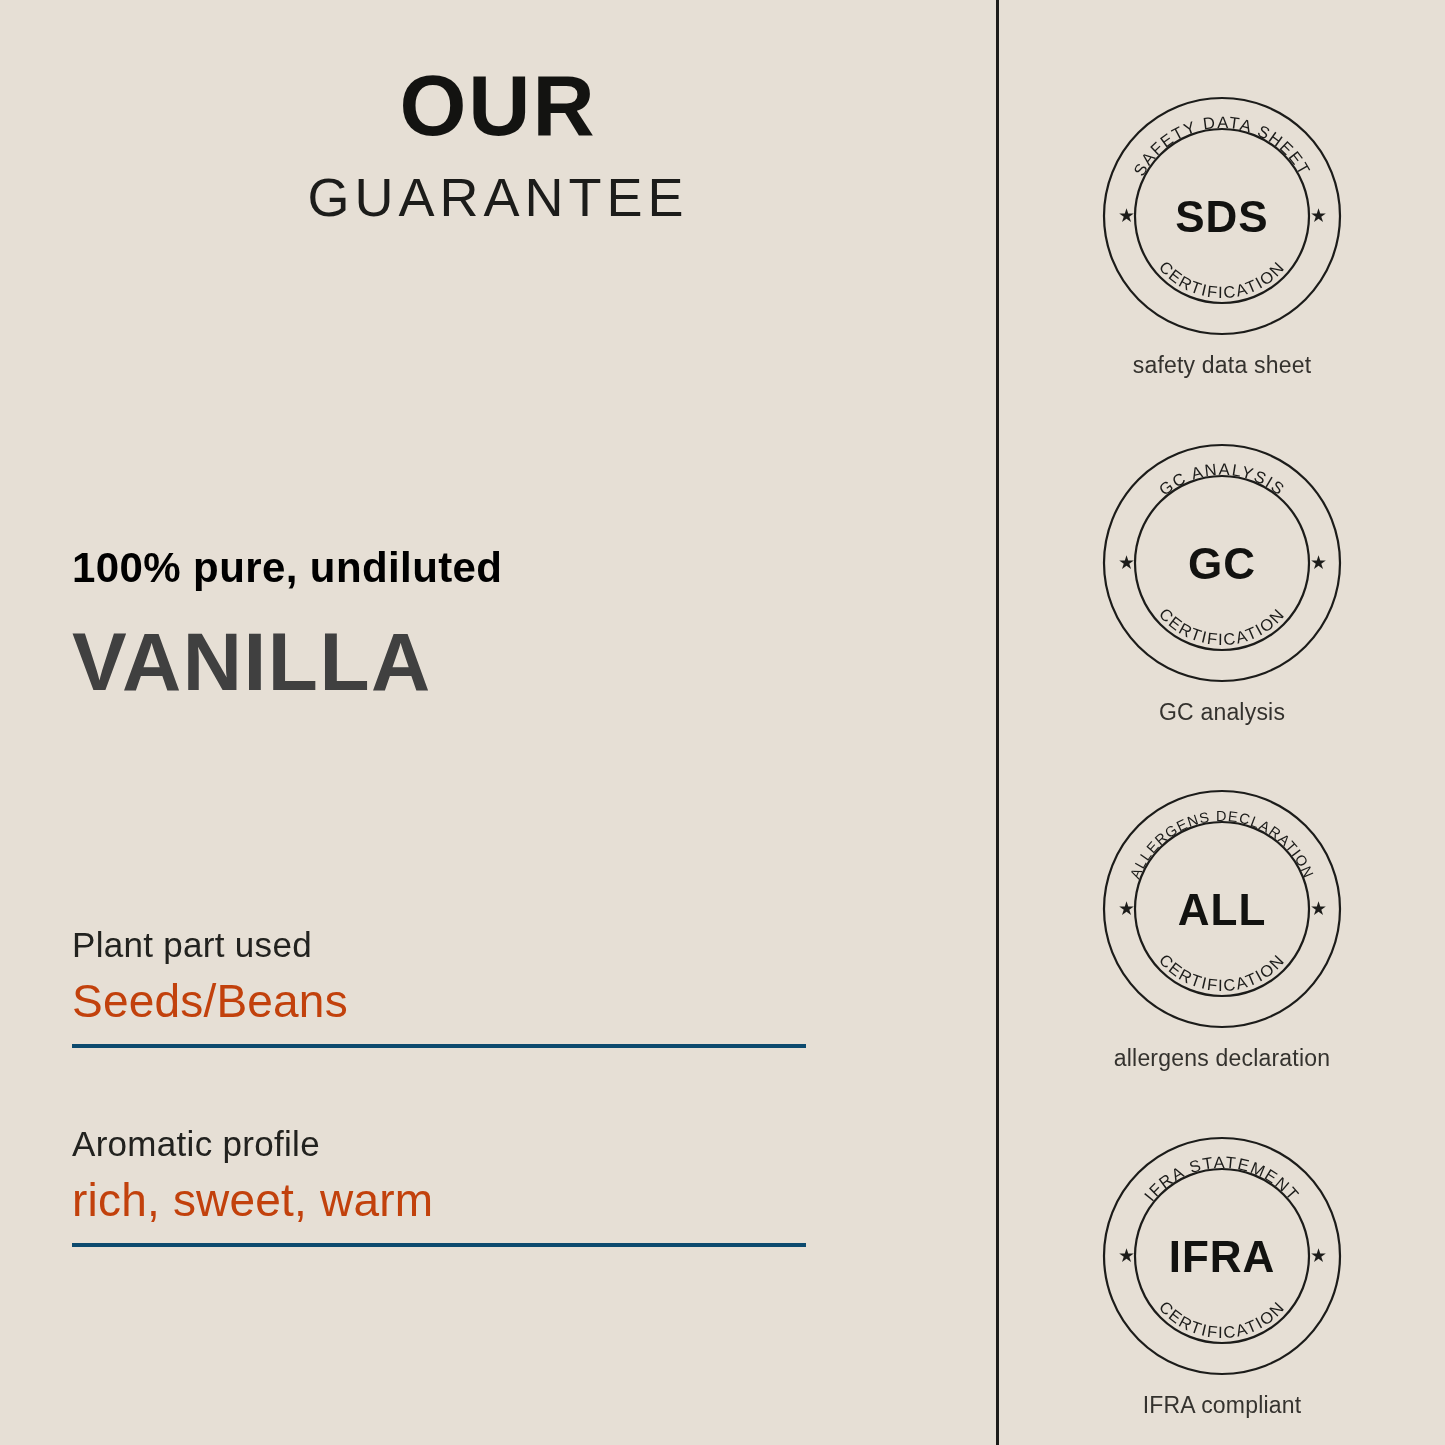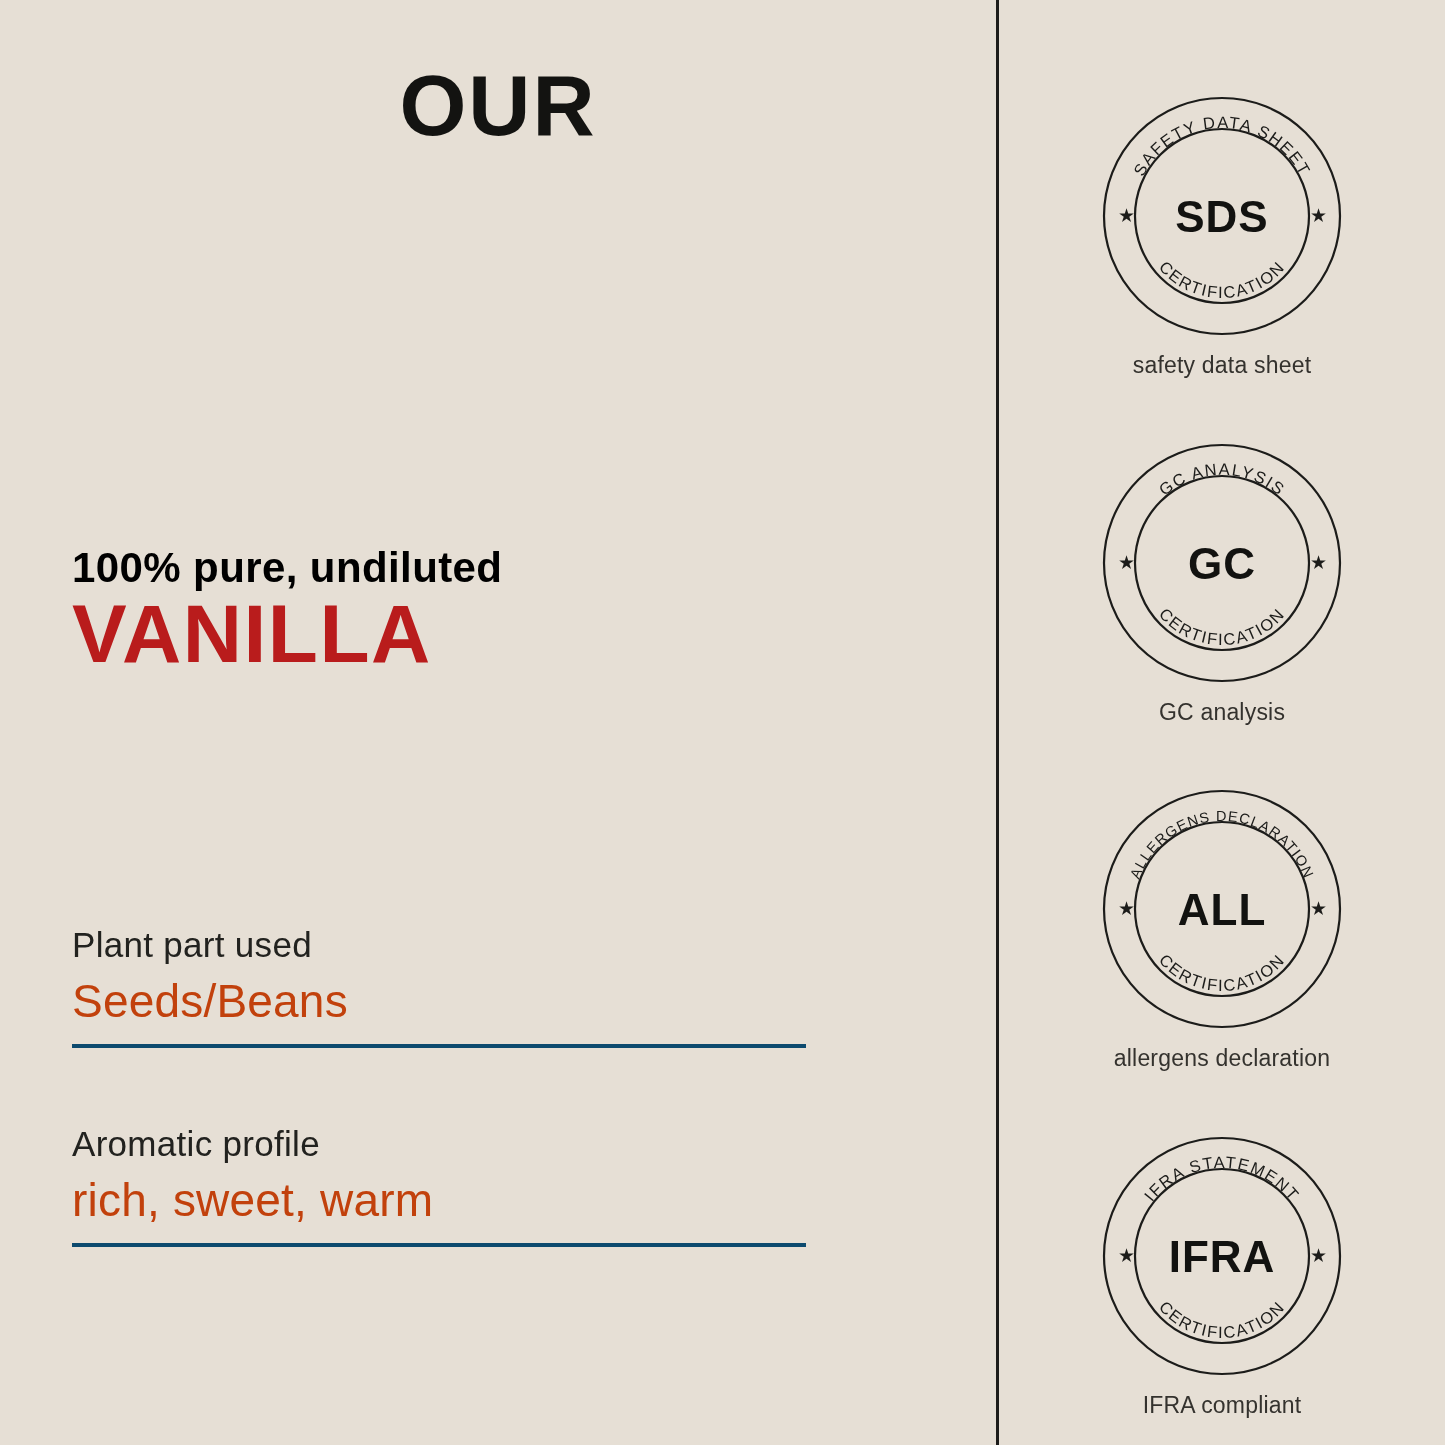--- a/index.html
+++ b/index.html
@@ -75,21 +75,22 @@
     font-weight: 700;
     letter-spacing: 0.4px;
     line-height: 1.1;
     color: #000000;
   }
   .product-name {
     font-size: 82px;
     font-weight: 700;
     letter-spacing: 1.5px;
     line-height: 1.05;
-    color: #b91c1c;
+    margin-top: 28px;
+    color: #404040;
   }
   .product-type {
     font-size: 46px;
     font-weight: 300;
     letter-spacing: 0.6px;
     line-height: 1.1;
     margin-top: 26px;
     color: #1e1e1c;
   }
 
@@ -188,20 +189,21 @@
 </style>
 </head>
 <body>
 
 <div class="page">
 
   <div class="left-col">
 
     <div class="header-block">
       <div class="header-our">OUR</div>
+      <div class="header-guarantee">GUARANTEE</div>
     </div>
 
     <div class="product-block">
       <div class="purity-line">100% pure, undiluted</div>
       <div class="product-name">VANILLA</div>
     </div>
 
     <div class="attributes">
       <div class="attr-row">
         <div class="attr-label">Plant part used</div>

